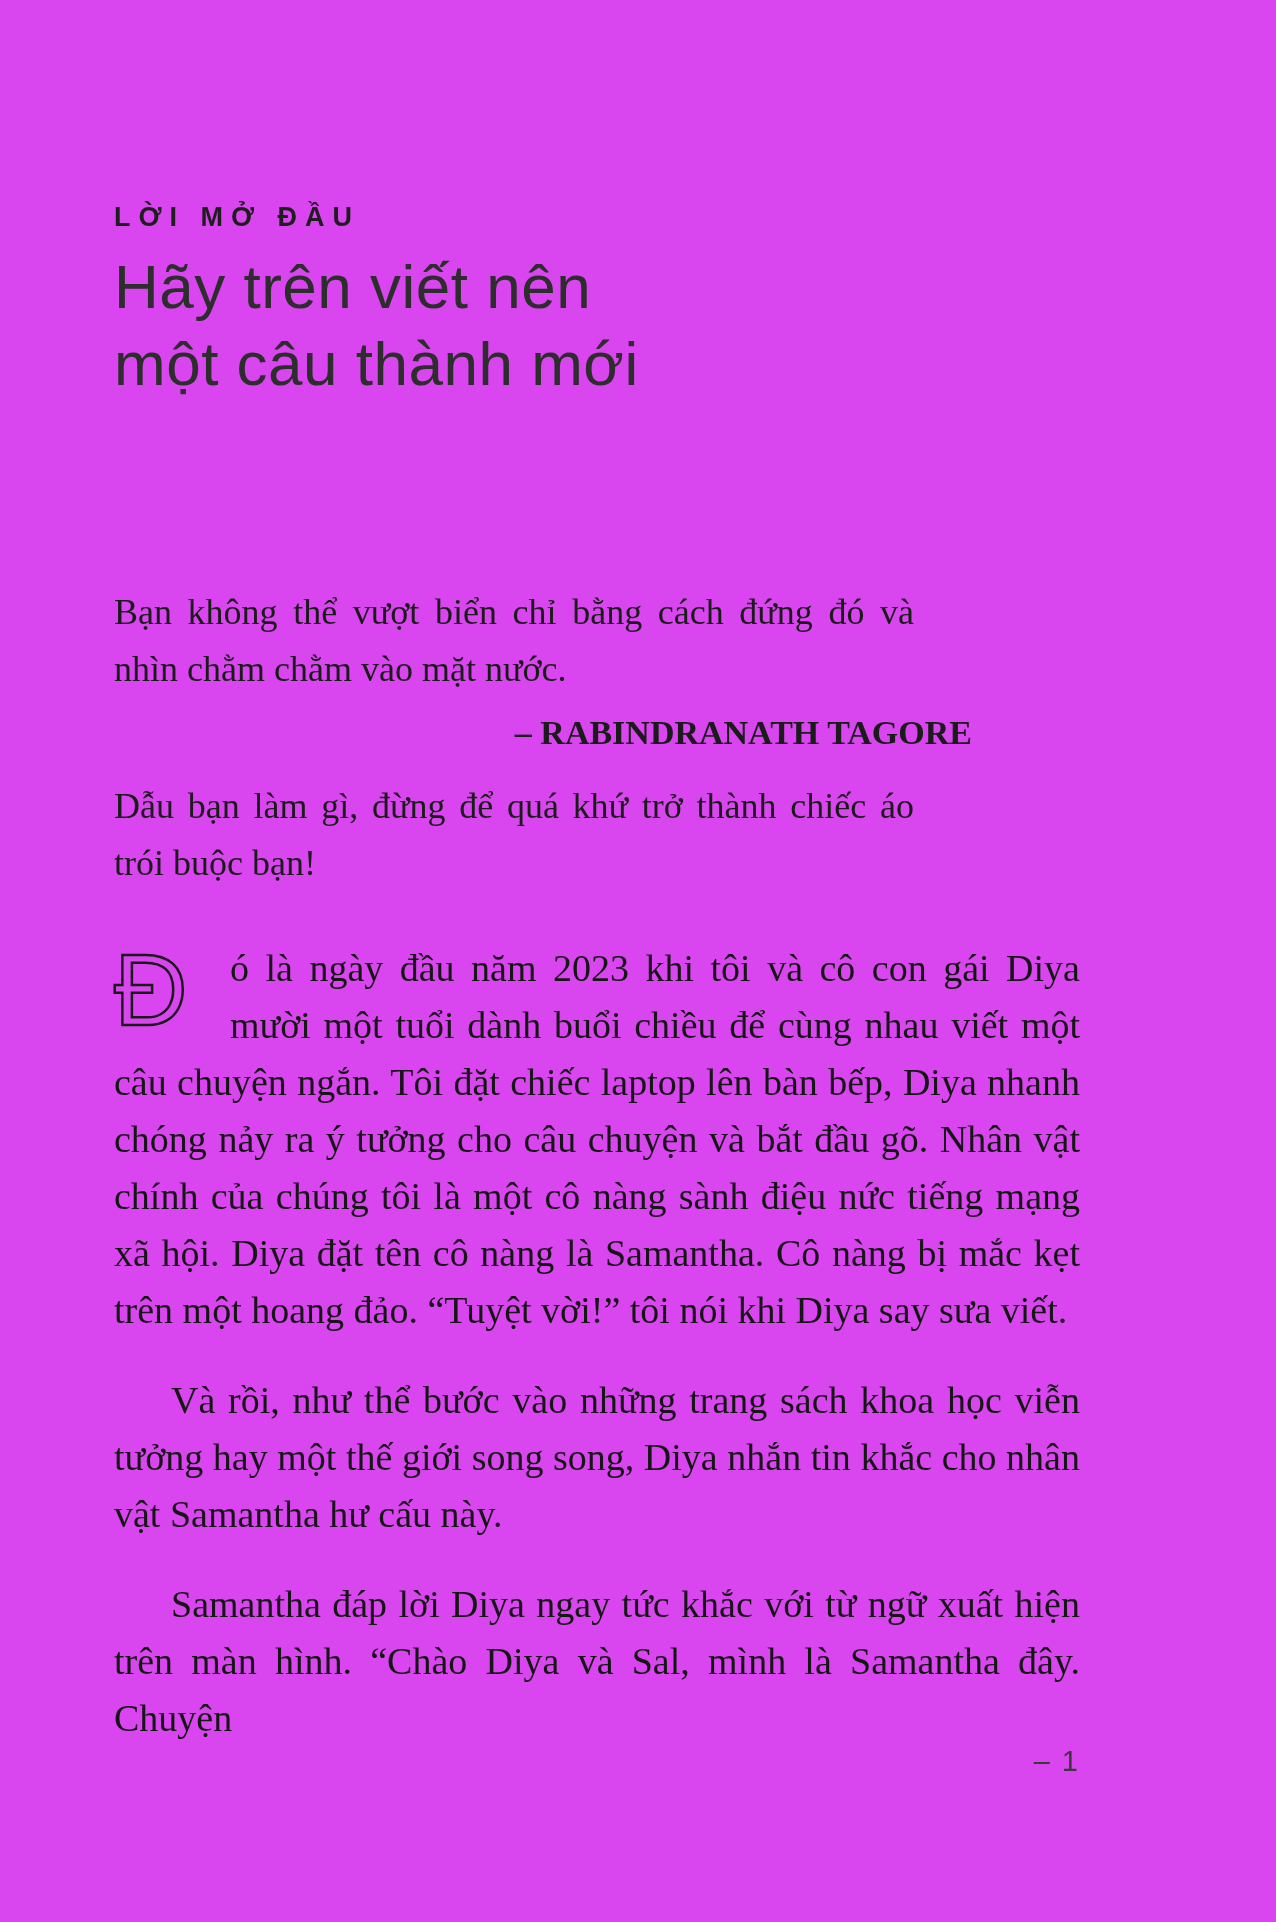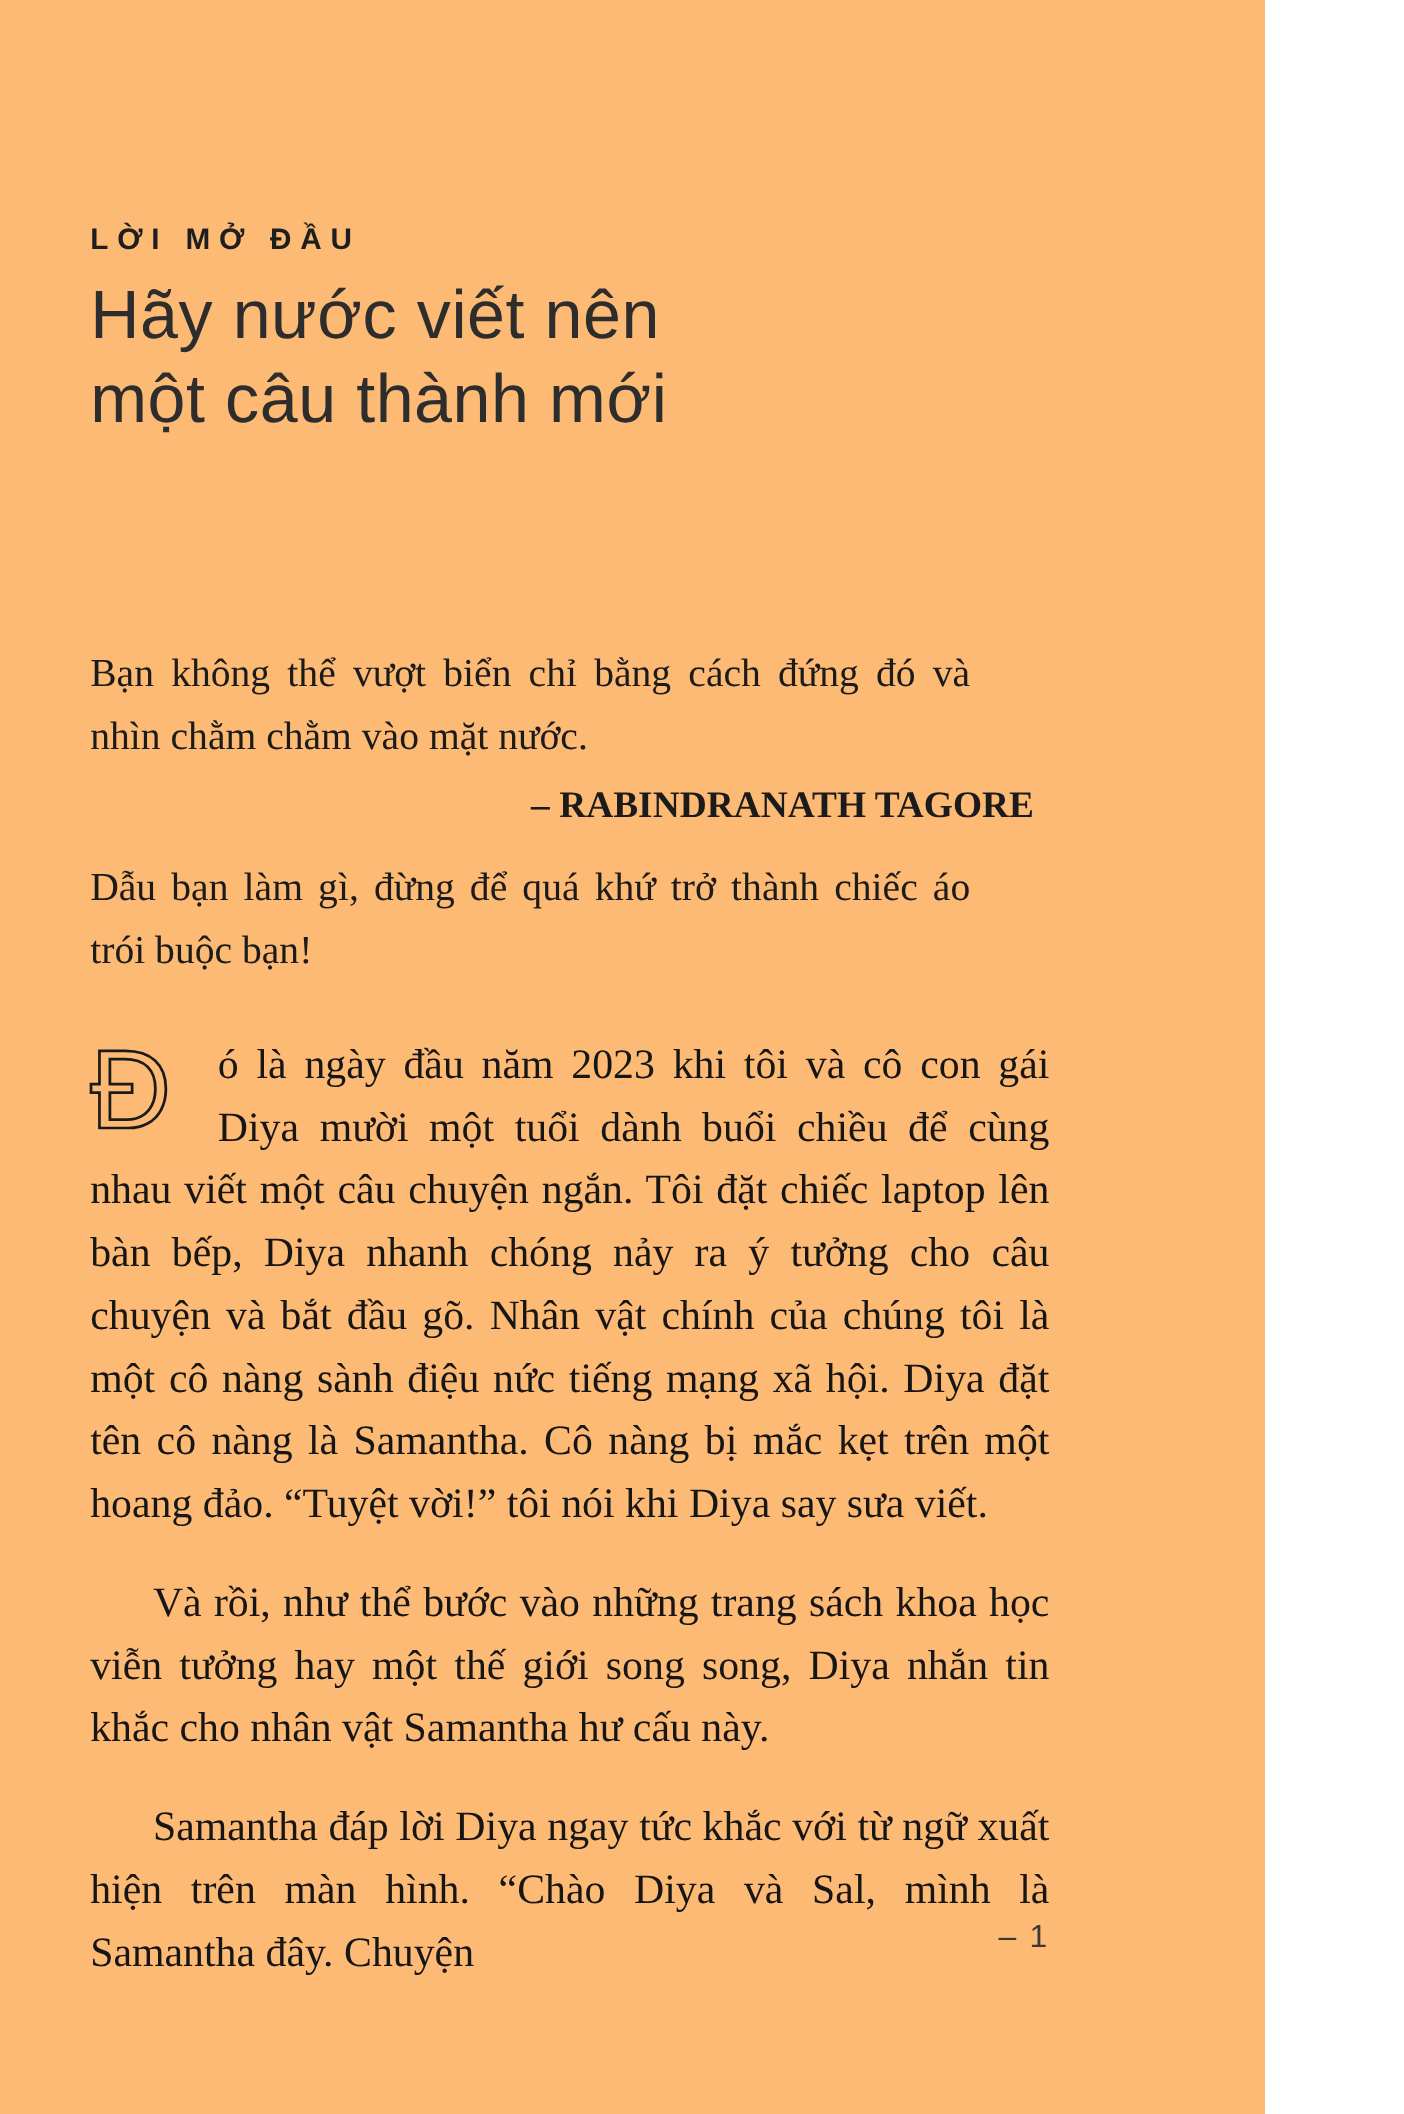--- a/index.html
+++ b/index.html
@@ -2,26 +2,26 @@
 <html><head>
 <meta charset="utf-8">
 <style>
   html, body {
     margin: 0;
     padding: 0;
     background: #ffffff;
   }
   .page {
     position: relative;
-    width: 1150px;
+    width: 1276px;
     height: 1922px;
-    background: #fdba74;
+    background: #d946ef;
     overflow: hidden;
     box-sizing: border-box;
-    padding: 200px 196px 0 82px; 
+    padding: 200px 196px 0 114px; 
     color: #1a1a1a;
   }
 
   .kicker {
     font-family: "Liberation Sans", "DejaVu Sans", sans-serif;
     font-weight: 700;
     font-size: 27px;
     letter-spacing: 8px;
     color: #1e1e1e;
     line-height: 34px;
@@ -104,21 +104,21 @@
   }
 </style>
 </head>
 <body>
 
 <div class="page">
 
   <div class="kicker">LỜI MỞ ĐẦU</div>
 
   <div class="chapter-title">
-    <div>Hãy nước viết nên</div>
+    <div>Hãy trên viết nên</div>
     <div>một câu thành mới</div>
   </div>
 
   <div class="epigraphs">
 
     <div class="epigraph">Bạn không thể vượt biển chỉ bằng cách đứng đó và nhìn chằm chằm vào mặt nước.</div>
     <div class="epigraph-attr">– RABINDRANATH TAGORE</div>
 
     <div class="epigraph second">Dẫu bạn làm gì, đừng để quá khứ trở thành chiếc áo trói buộc bạn!</div>
 

